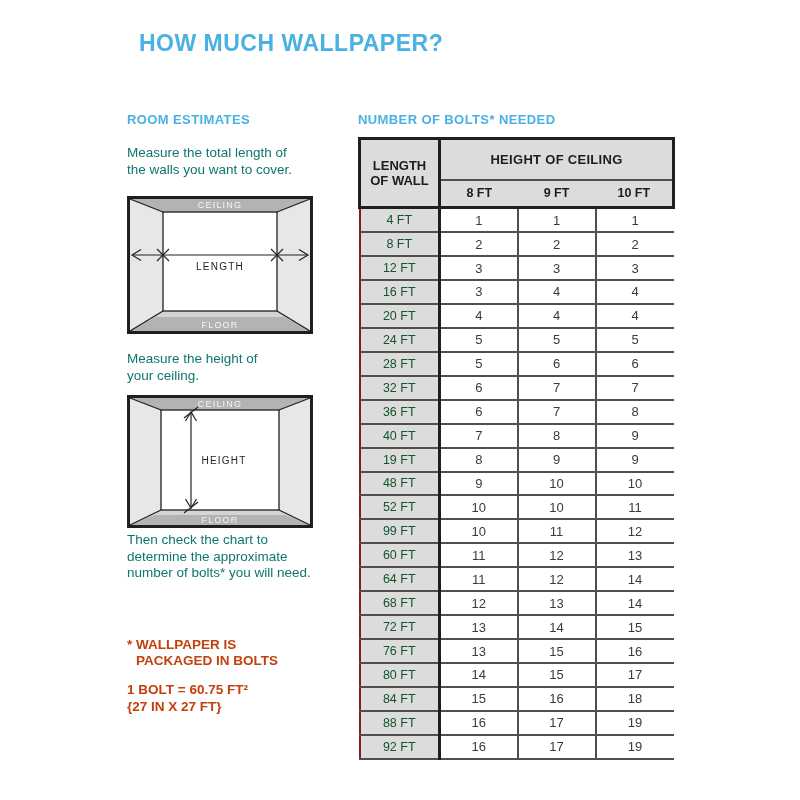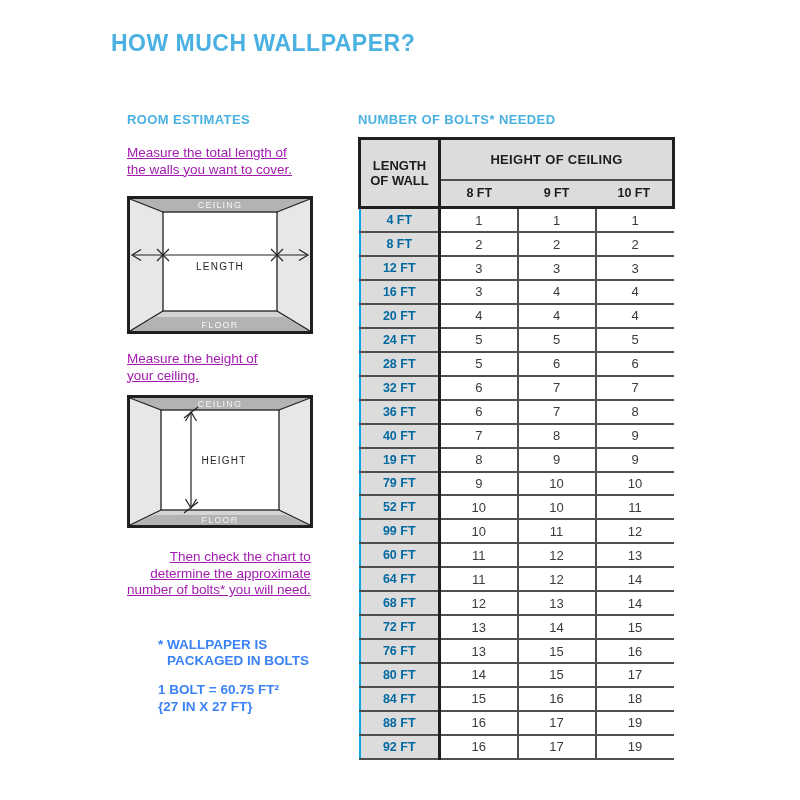--- a/index.html
+++ b/index.html
@@ -5,38 +5,38 @@
   * { margin: 0; padding: 0; box-sizing: border-box; }
   html, body { background: #ffffff; }
   body { font-family: "Liberation Sans", sans-serif; }
   #page {
     position: relative; width: 800px; height: 800px;
     background: #ffffff; overflow: hidden;
     color: #2b2b2b;
   }
   
   #main-title {
-    position: absolute; left: 111px; top: 30px;
+    position: absolute; left: 139px; top: 30px;
     font-size: 23px; font-weight: bold; letter-spacing: 0.5px;
     color: var(--accent, #4AB1E2);
   }
   .blue-heading {
     font-size: 13px; font-weight: bold; letter-spacing: 0.4px;
     color: var(--accent, #4AB1E2);
     text-align: center;
   }
   #room-estimates-heading { position: absolute; left: 127px; top: 112px; }
   #table-heading { position: absolute; left: 358px; top: 112px; width: 314px; text-align: left; }
 
   
-  .para { position: absolute; left: 127px; font-size: 13.5px; line-height: 16.5px; color: #a21caf; white-space: nowrap; text-decoration: underline; }
+  .para { position: absolute; left: 127px; font-size: 13.5px; line-height: 16.5px; color: #0f766e; white-space: nowrap; }
   #step1 { top: 145px; }
   #step2 { top: 351px; }
-  #step3 { top: 549px; text-align: right; }
-  .footnote { position: absolute; left: 127px; font-size: 13.5px; line-height: 16px; font-weight: bold; color: #3b82f6; white-space: nowrap; margin-left: 31px; }
+  #step3 { top: 532px; }
+  .footnote { position: absolute; left: 127px; font-size: 13.5px; line-height: 16px; font-weight: bold; color: #c2410c; white-space: nowrap; }
   #wallpaper-footnote { top: 637px; }
   #wallpaper-footnote .line2 { padding-left: 9px; }
   #bolt-spec { top: 681px; line-height: 17px; }
 
   
   .room-svg { position: absolute; left: 127px; display: block; }
   #diagram-length { top: 196px; }
   #diagram-height { top: 395px; }
   .diag-band-label { font-size: 9px; letter-spacing: 1.2px; fill: #f4f4f4; font-weight: normal; }
   .diag-dim-label  { font-size: 10px; letter-spacing: 1.2px; fill: #232323; }
@@ -45,22 +45,22 @@
   #bolts-table-wrap { position: absolute; left: 358px; top: 137px; width: 314px; }
   table.bolts { border-collapse: collapse; table-layout: fixed; width: 314px; height: 623px; }
   table.bolts th, table.bolts td { padding: 0; text-align: center; vertical-align: middle; }
   thead th { background: #dcdcdc; color: #1d1d1d; }
   .th-corner { border: 3px solid #1f1f1f; font-size: 13px; font-weight: bold; line-height: 15px; }
   .th-group  { border-top: 3px solid #1f1f1f; border-right: 3px solid #1f1f1f;
                border-bottom: 2px solid #4f4f4f; font-size: 13px; letter-spacing: 0.3px; height: 41px; }
   .th-sub    { border-bottom: 3px solid #1f1f1f; font-size: 12.5px; height: 28px; }
   .th-sub:last-child { border-right: 3px solid #1f1f1f; }
   tbody th {
-    background: #dcdcdc; font-size: 12.5px; font-weight: bold; color: #0369a1;
-    border-left: 2px solid #0ea5e9; border-right: 3px solid #1f1f1f; border-bottom: 2px solid #4f4f4f;
+    background: #dcdcdc; font-size: 12.5px; font-weight: normal; color: #14532d;
+    border-left: 2px solid #7f1d1d; border-right: 3px solid #1f1f1f; border-bottom: 2px solid #4f4f4f;
   }
   tbody td {
     background: #ffffff; font-size: 13px; color: #3a3a3a;
     border-bottom: 2px solid #4f4f4f; border-left: 2px solid #4f4f4f;
   }
   tbody td:last-child { border-right: none; }
 </style>
 </head>
 <body>
 
@@ -231,21 +231,21 @@
             <td>8</td>
             <td>9</td>
           </tr>
           <tr>
             <th>19 FT</th>
             <td>8</td>
             <td>9</td>
             <td>9</td>
           </tr>
           <tr>
-            <th>79 FT</th>
+            <th>48 FT</th>
             <td>9</td>
             <td>10</td>
             <td>10</td>
           </tr>
           <tr>
             <th>52 FT</th>
             <td>10</td>
             <td>10</td>
             <td>11</td>
           </tr>

